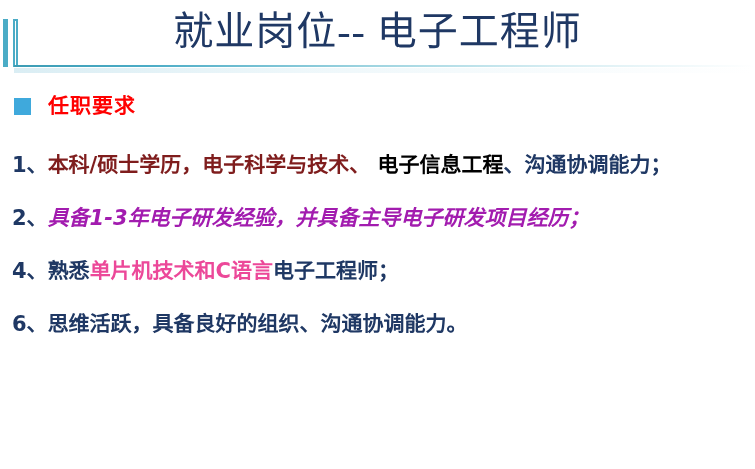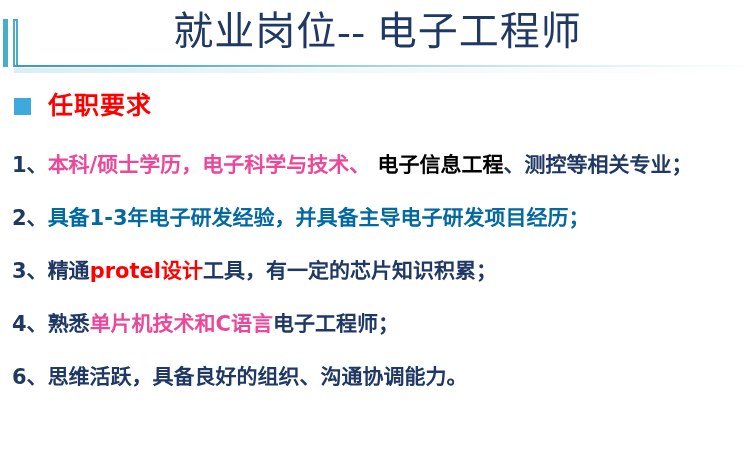--- a/index.html
+++ b/index.html
@@ -95,21 +95,21 @@
   .heading-bullet {
     width: 17px;
     height: 17px;
     background: #3FA9DC;
     display: inline-block;
     margin-right: 17px;
     flex: 0 0 auto;
   }
   .heading-label {
     font-family: "DejaVu Sans", "Liberation Sans", sans-serif;
-    font-size: 25px;
+    font-size: 21px;
     font-weight: bold;
     color: #FF0000;
     letter-spacing: 1px;
     line-height: 28px;
     white-space: nowrap;
   }
 
   
   .req-list {
     position: absolute;
@@ -144,20 +144,19 @@
     <div class="title-rule"></div>
     <div class="title-rule-soft"></div>
   </div>
 
   <div class="section-heading">
     <span class="heading-bullet" style="background: rgb(63, 169, 220);"></span>
     <span class="heading-label" style="color: rgb(255, 0, 0);">任职要求</span>
   </div>
 
   <div class="req-list">
-      <div class="req-line"><span class="seg-blue" style="color: rgb(31, 56, 100);">1、</span><span class="seg-blue" style="color: #ec4899;">本科/硕士学历，电子科学与技术、 </span><span class="seg-red" style="color: #000000;">电子信息工程</span><span class="seg-blue" style="color: rgb(31, 56, 100);">、测控等相关专业；</span></div>
-      <div class="req-line"><span class="seg-blue" style="color: rgb(31, 56, 100);">2、</span><span class="seg-blue" style="color: #0369a1;">具备1-3年电子研发经验，并具备主导电子研发项目经历；</span></div>
-      <div class="req-line"><span class="seg-blue" style="color: rgb(31, 56, 100);">3、</span><span class="seg-blue" style="color: rgb(31, 56, 100);">精通</span><span class="seg-red" style="color: rgb(255, 0, 0);">protel设计</span><span class="seg-blue" style="color: rgb(31, 56, 100);">工具，有一定的芯片知识积累；</span></div>
+      <div class="req-line"><span class="seg-blue" style="color: rgb(31, 56, 100);">1、</span><span class="seg-blue" style="color: #7f1d1d;">本科/硕士学历，电子科学与技术、 </span><span class="seg-red" style="color: #000000;">电子信息工程</span><span class="seg-blue" style="color: rgb(31, 56, 100);">、沟通协调能力；</span></div>
+      <div class="req-line"><span class="seg-blue" style="color: rgb(31, 56, 100);">2、</span><span class="seg-blue" style="color: #a21caf; font-style: italic;">具备1-3年电子研发经验，并具备主导电子研发项目经历；</span></div>
       <div class="req-line"><span class="seg-blue" style="color: rgb(31, 56, 100);">4、</span><span class="seg-blue" style="color: rgb(31, 56, 100);">熟悉</span><span class="seg-red" style="color: #ec4899; text-align: center;">单片机技术和C语言</span><span class="seg-blue" style="color: rgb(31, 56, 100);">电子工程师；</span></div>
       <div class="req-line"><span class="seg-blue" style="color: rgb(31, 56, 100);">6、</span><span class="seg-blue" style="color: rgb(31, 56, 100);">思维活跃，具备良好的组织、沟通协调能力。</span></div>
     </div>
 
 </div>
 
 </body></html>

